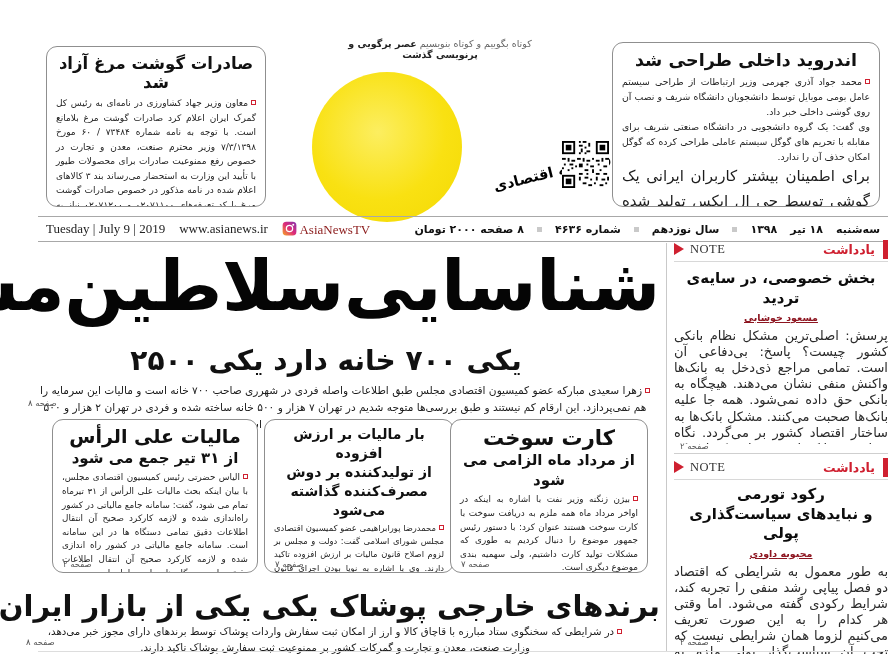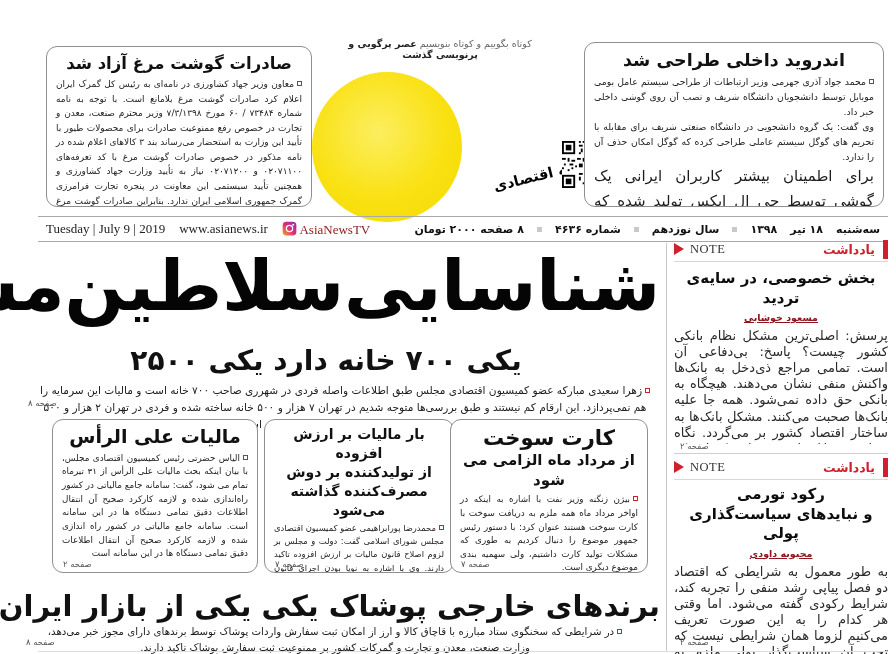--- a/index.html
+++ b/index.html
@@ -17,22 +17,22 @@
   .sun { left:312px; top:72px; width:150px; height:150px; border-radius:50%;
          background:radial-gradient(circle at 44% 40%, #fcee60 0%, #f9e112 55%, #f3d903 100%); }
   .logo-text { left:268px; top:46px; width:334px; height:175px; text-align:center;
                font-size:122px; line-height:1.28; font-weight:bold; color:#0a0a0a; }
   .tagline { left:492px; top:164px; font-size:14.5px; font-weight:bold; color:#000;
              transform:rotate(-14deg); white-space:nowrap; }
   .qr { left:562px; top:141px; width:47px; height:47px; }
 
   
   .news-box { border:1px solid #8f8f8f; border-radius:11px; padding:5px 9px; overflow:hidden; background:#fff; }
-  .box-export { left:46px; top:46px; width:266px; height:161px; }
-  .box-android { left:584px; top:42px; width:300px; height:165px; }
+  .box-export { left:46px; top:46px; width:220px; height:161px; }
+  .box-android { left:612px; top:42px; width:268px; height:165px; }
   .news-box h2 { text-align:center; font-size:16.5px; font-weight:bold; margin:2px 0 4px; }
   .news-box p { font-size:9px; line-height:1.62; text-align:justify; color:#1c1c1c; }
 
   
   .pm { display:inline-block; width:5px; height:5px; border:1.5px solid #cf2030;
         background:#fff; margin-left:3px; vertical-align:1px; }
 
   
   .infobar { left:38px; top:216px; width:850px; height:26px;
              border-top:1.5px solid #a8a8a8; border-bottom:1.5px solid #a8a8a8;
@@ -220,20 +220,21 @@
     </div>
   </div>
 
   <div class="abs headline">شناسایی‌سلاطین‌مسکن</div>
   <div class="abs subheadline">یکی ۷۰۰ خانه دارد یکی ۲۵۰۰</div>
   <div class="abs lead"><span class="pm"></span><span>زهرا سعیدی مبارکه عضو کمیسیون اقتصادی مجلس طبق اطلاعات واصله فردی در شهرری صاحب ۷۰۰ خانه است و مالیات این سرمایه را هم نمی‌پردازد. این ارقام کم نیستند و طبق بررسی‌ها متوجه شدیم در تهران ۷ هزار و ۵۰۰ خانه ساخته شده و فردی در تهران ۲ هزار و ۵۰۰ مسکن ساخته، ولی وارد بازار مسکن نکرده است.</span></div>
   <div class="abs pageref lead-pageref">صفحه ۸</div>
 
   <div class="abs news-box box-tax">
     <span class="t-big" style="font-size:19px;">مالیات علی الرأس</span>
+    <span class="t-mid">از ۳۱ تیر جمع می شود</span>
     <p class="bp"><span class="pm"></span><span>الیاس حضرتی رئیس کمیسیون اقتصادی مجلس، با بیان اینکه بحث مالیات علی الرأس از ۳۱ تیرماه تمام می شود، گفت: سامانه جامع مالیاتی در کشور راه‌اندازی شده و لازمه کارکرد صحیح آن انتقال اطلاعات دقیق تمامی دستگاه ها در این سامانه است. سامانه جامع مالیاتی در کشور راه اندازی شده و لازمه کارکرد صحیح آن انتقال اطلاعات دقیق تمامی دستگاه ها در این سامانه است</span></p>
     <span class="pageref box-pageref">صفحه ۲</span>
   </div>
 
   <div class="abs news-box box-vat">
     <span class="t-sm">بار مالیات بر ارزش افزوده</span>
     <span class="t-sm">از تولیدکننده بر دوش</span>
     <span class="t-sm">مصرف‌کننده گذاشته می‌شود</span>
     <p class="bp" style="font-size:8.4px;"><span class="pm"></span><span>محمدرضا پورابراهیمی عضو کمیسیون اقتصادی مجلس شورای اسلامی گفت: دولت و مجلس بر لزوم اصلاح قانون مالیات بر ارزش افزوده تاکید دارند. وی با اشاره به نوپا بودن اجرای قانون مالیات بر ارزش افزوده در کشورمان، افزود: دولت و مجلس بر لزوم رفع اشکالات متعدد این قانون تاکید دارند.</span></p>
     <span class="pageref box-pageref">صفحه ۷</span>

